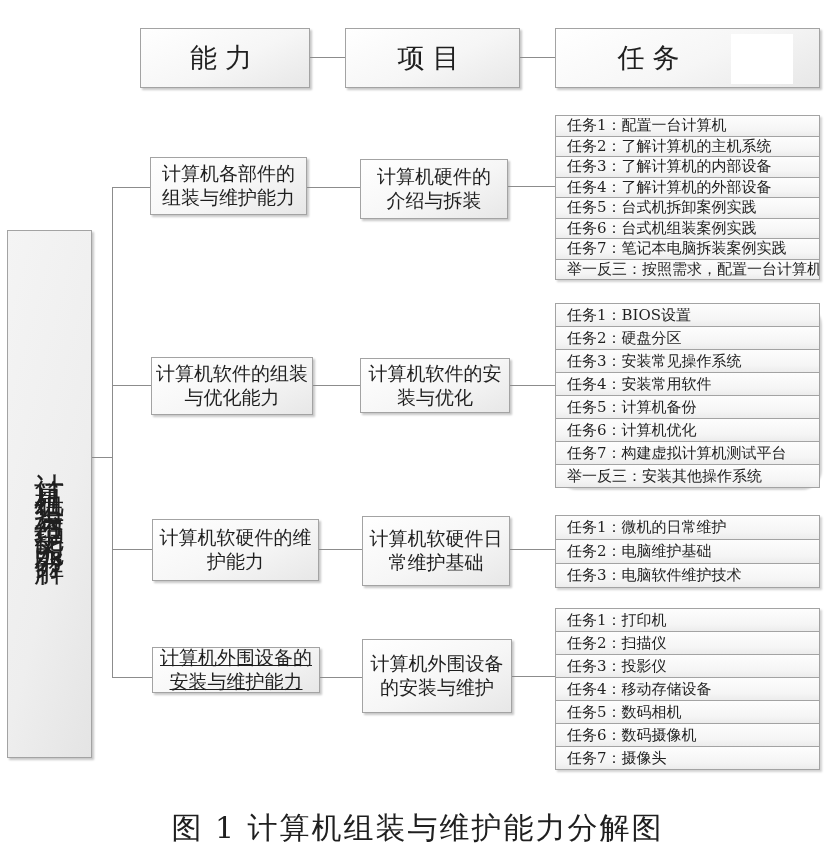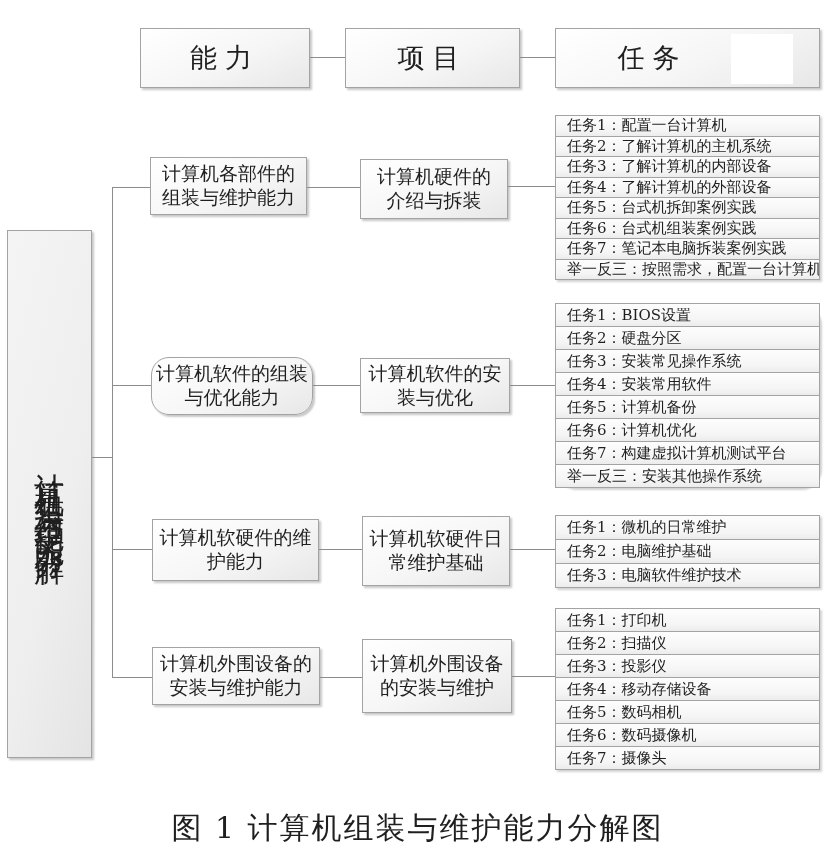--- a/index.html
+++ b/index.html
@@ -86,21 +86,21 @@
     <div class="task-row">任务2：了解计算机的主机系统</div>
     <div class="task-row">任务3：了解计算机的内部设备</div>
     <div class="task-row">任务4：了解计算机的外部设备</div>
     <div class="task-row">任务5：台式机拆卸案例实践</div>
     <div class="task-row">任务6：台式机组装案例实践</div>
     <div class="task-row">任务7：笔记本电脑拆装案例实践</div>
     <div class="task-row">举一反三：按照需求，配置一台计算机</div>
   </div>
 
   <div class="hline" style="left:113px;top:385px;width:38px;"></div>
-  <div class="box mid" style="left:151px;top:357px;width:162px;height:58px;border-radius:18px;">
+  <div class="box mid" style="left:151px;top:357px;width:162px;height:58px;">
     <span>计算机软件的组装</span>
     <span>与优化能力</span>
   </div>
   <div class="hline" style="left:313px;top:385px;width:47px;"></div>
   <div class="box mid" style="left:360px;top:358px;width:150px;height:55px;">
     <span>计算机软件的安</span>
     <span>装与优化</span>
   </div>
   <div class="hline" style="left:510px;top:385px;width:45px;"></div>
   <div class="taskgroup g2" style="left:555px;top:303px;width:265px;border-radius:20px;">
@@ -125,21 +125,21 @@
     <span>常维护基础</span>
   </div>
   <div class="hline" style="left:510px;top:549px;width:45px;"></div>
   <div class="taskgroup g3" style="left:555px;top:515px;width:265px;text-align:center;">
     <div class="task-row">任务1：微机的日常维护</div>
     <div class="task-row">任务2：电脑维护基础</div>
     <div class="task-row">任务3：电脑软件维护技术</div>
   </div>
 
   <div class="hline" style="left:113px;top:677px;width:39px;"></div>
-  <div class="box mid" style="left:152px;top:647px;width:168px;height:58px;">
+  <div class="box mid" style="left:152px;top:647px;width:168px;height:46px;text-decoration:underline;">
     <span>计算机外围设备的</span>
     <span>安装与维护能力</span>
   </div>
   <div class="hline" style="left:320px;top:677px;width:42px;"></div>
   <div class="box mid" style="left:362px;top:639px;width:150px;height:74px;">
     <span>计算机外围设备</span>
     <span>的安装与维护</span>
   </div>
   <div class="hline" style="left:512px;top:676px;width:43px;"></div>
   <div class="taskgroup g4" style="left:555px;top:608px;width:265px;">

